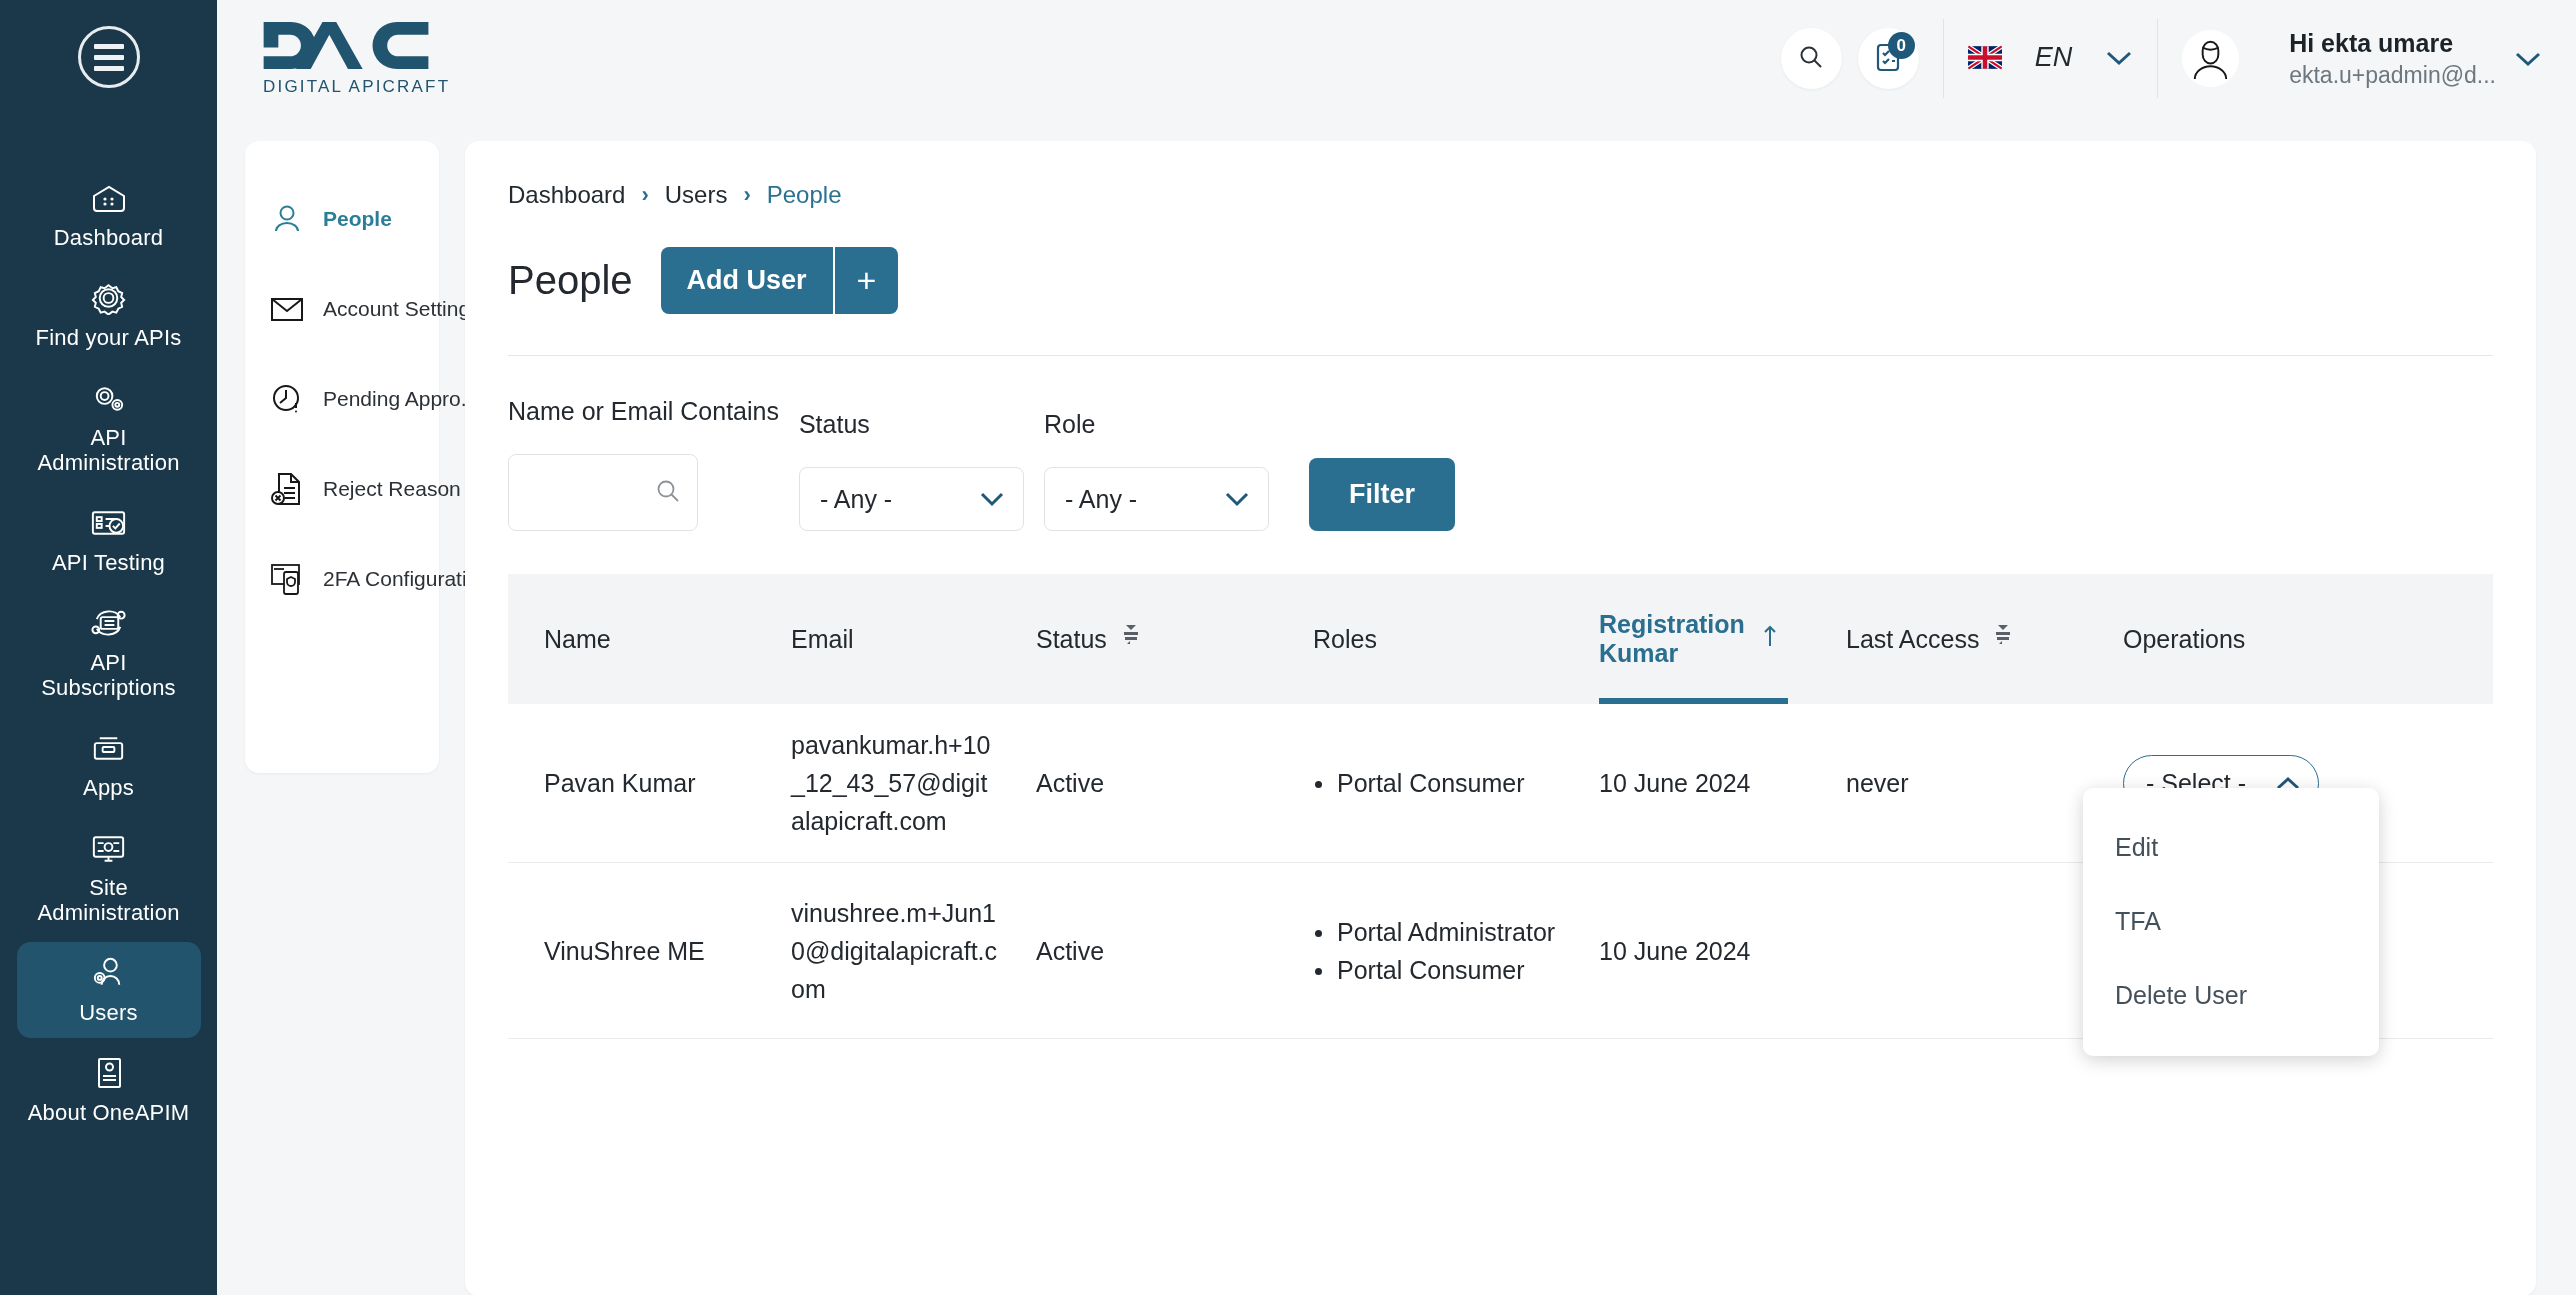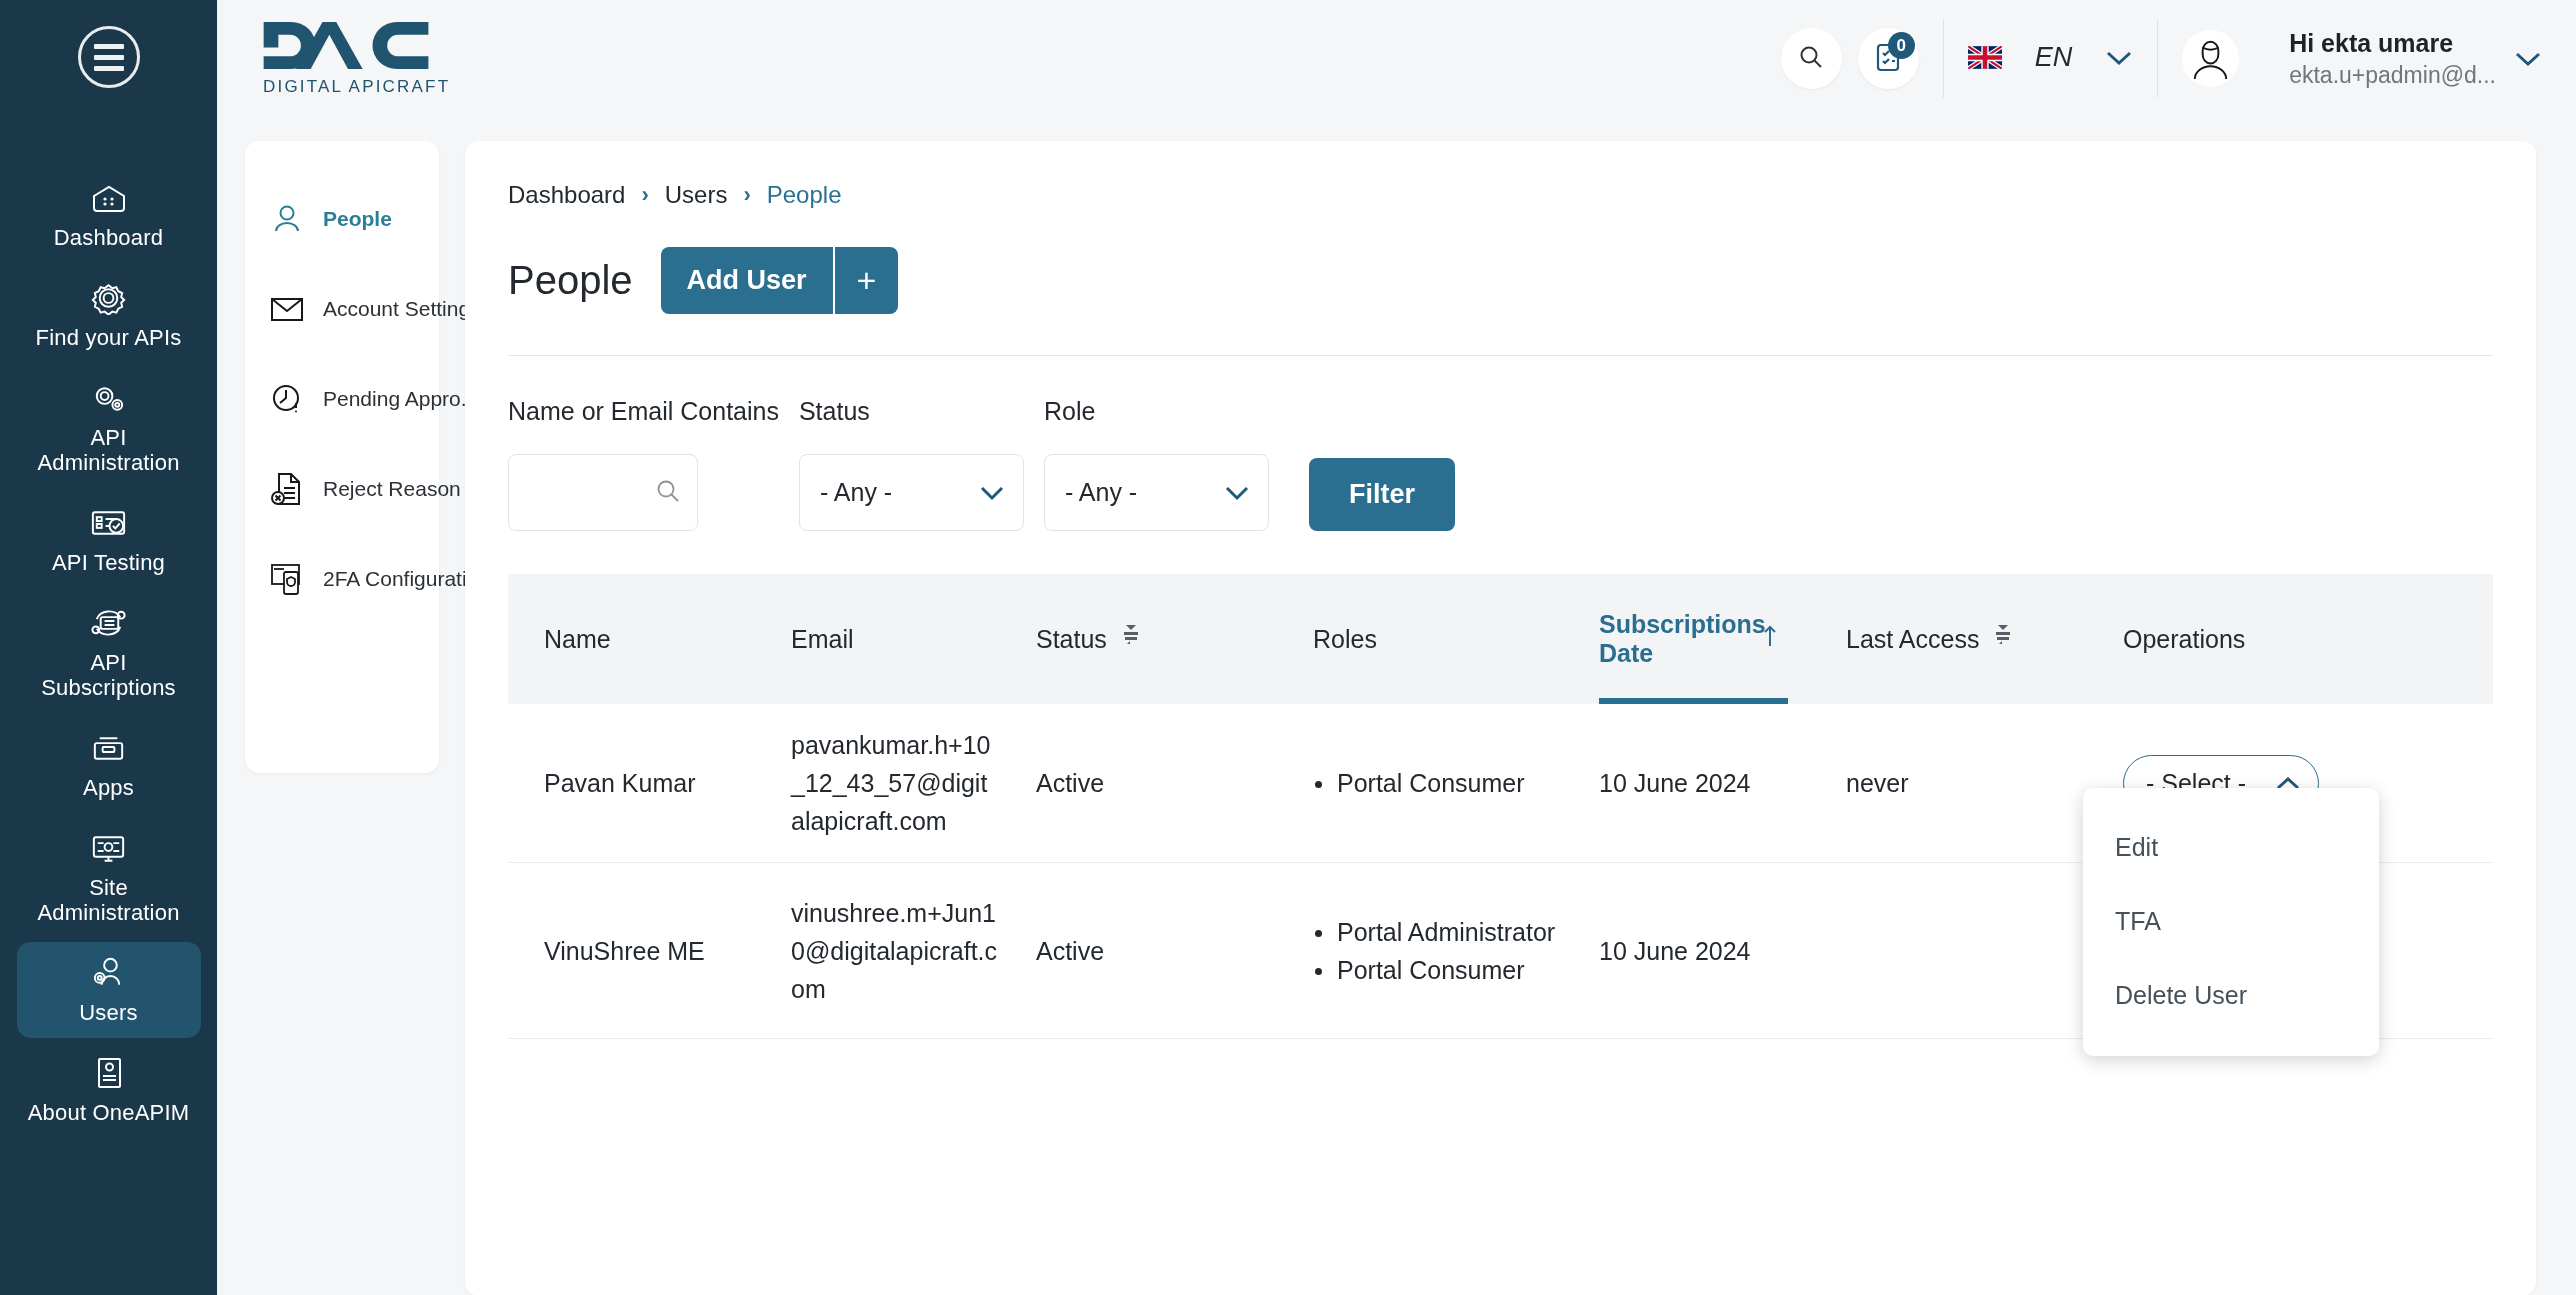--- a/index.html
+++ b/index.html
@@ -144,21 +144,21 @@
 
   .filters { display: flex; align-items: flex-end; gap: 20px; margin-top: 41px; }
   .field { display: flex; flex-direction: column; gap: 28px; }
   .field-label { font-size: 25px; color: #23292e; }
   .text-input {
     width: 190px; height: 77px; border: 1px solid #dfe3e6; border-radius: 8px;
     background: #fff; display: flex; align-items: center; justify-content: flex-end;
     padding-right: 16px;
   }
   .select-box {
-    width: 225px; height: 77px; border: 1px solid #dfe3e6; border-radius: 8px;
+    width: 225px; height: 64px; border: 1px solid #dfe3e6; border-radius: 8px;
     background: #fff; display: flex; align-items: center; justify-content: space-between;
     padding: 0 18px 0 20px; cursor: pointer;
   }
   .select-val { font-size: 25px; color: #23292e; }
   .filter-btn {
     height: 73px; background: #2a6e90; color: #fff; border: none;
     border-radius: 8px; padding: 0 40px; font-size: 27px; font-weight: 700;
     cursor: pointer; margin-left: 20px;
     font-family: "Liberation Sans", sans-serif;
   }
@@ -549,21 +549,21 @@
                     <path d="M6 22 l3 -3 l0 3 Z"></path>
                   </svg>
                 </span>
               </span>
             </div>
             <div class="th col-roles">
               <span class="th-text">Roles</span>
             </div>
             <div class="th col-reg sorted">
               <span class="th-inner">
-                <span class="th-text">Subscriptions Date</span>
+                <span class="th-text">Registration Kumar</span>
                 <span>
                   <svg width="18" height="26" viewBox="0 0 18 26" fill="none" stroke="#2a6e90" stroke-width="2">
                     <path d="M9 23 V4 M4 9 L9 4 L14 9"></path>
                   </svg>
                 </span>
               </span>
               <span class="sort-underline"></span>
             </div>
             <div class="th col-last">
               <span class="th-inner">

